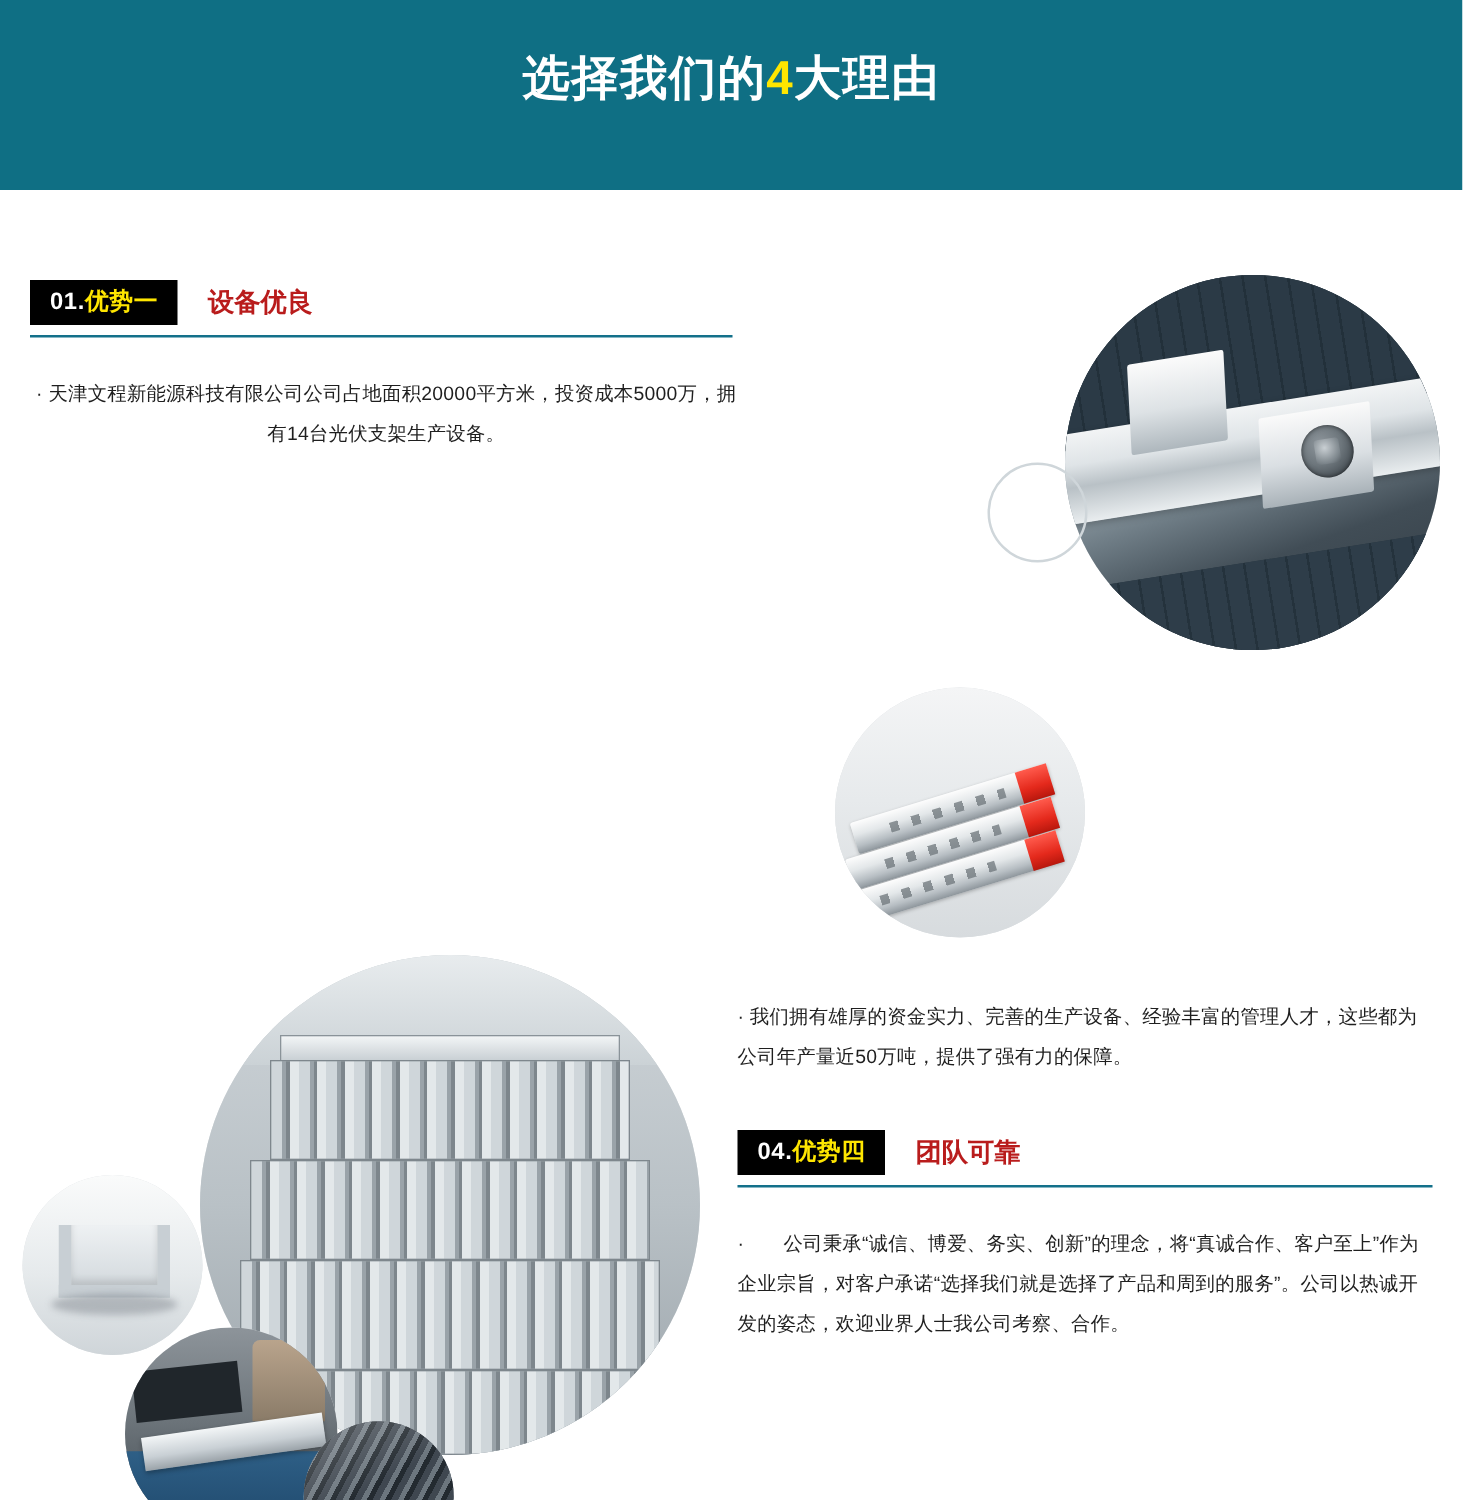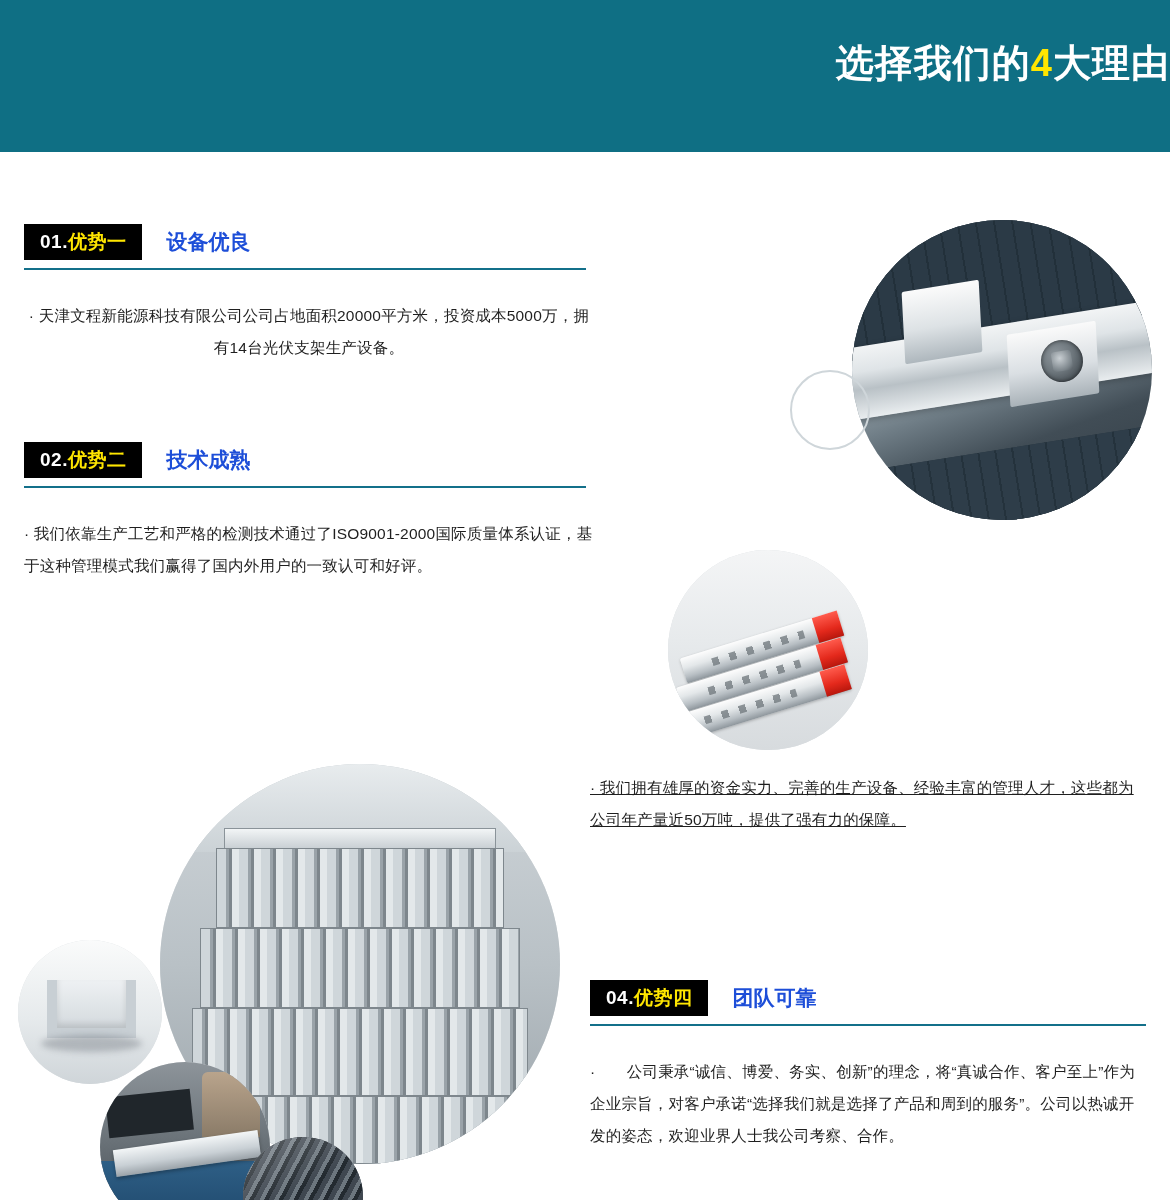--- a/index.html
+++ b/index.html
@@ -10,21 +10,21 @@
     font-family: "Liberation Sans", sans-serif;
     overflow: hidden;
     position: relative;
   }
 
   
   .banner {
     width: 1170px;
     height: 152px;
     background: #0f6f84;
-    text-align: right;
+    text-align: center;
     position: relative;
   }
   .banner-title {
     padding-top: 42px;
     font-size: 38px;
     font-weight: bold;
     color: #ffffff;
     letter-spacing: 1px;
     line-height: 1.15;
   }
@@ -55,21 +55,21 @@
     padding: 8px 16px 9px 16px;
     line-height: 1;
     white-space: nowrap;
     letter-spacing: 0.5px;
   }
   .tag .num { color: #ffffff; }
   .tag .name { color: #ffe600; }
   .head-title {
     font-size: 21px;
     font-weight: bold;
-    color: #1d4ed8;
+    color: #b91c1c;
     margin-left: 24px;
     padding-bottom: 4px;
     white-space: nowrap;
   }
   .rule {
     position: absolute;
     left: 0;
     bottom: -10px;
     height: 2px;
     background: #13708a;
@@ -88,24 +88,24 @@
   #b1 .para { margin-top: 40px; width: 570px; text-align: center; }
 
   
   #b2 { left: 24px; top: 290px; width: 580px; }
   #b2 .rule { width: 562px; }
   #b2 .para { margin-top: 40px; width: 570px; }
 
   
   #b3 { left: 590px; top: 592px; width: 556px; }
   #b3 .rule { width: 556px; }
-  #b3 .para { margin-top: 28px; width: 556px; text-decoration: underline; }
-
-  
-  #b4 { left: 590px; top: 828px; width: 556px; }
+  #b3 .para { margin-top: 54px; width: 556px; }
+
+  
+  #b4 { left: 590px; top: 752px; width: 556px; }
   #b4 .rule { width: 556px; }
   #b4 .para { margin-top: 40px; width: 556px; text-indent: 0; }
 
   
   .circle {
     position: absolute;
     border-radius: 50%;
     overflow: hidden;
     background: #d9dde0;
   }
@@ -284,30 +284,20 @@
     <div class="head-row">
       <div class="tag">
         <span class="num">01.</span><span class="name">优势一</span>
       </div>
       <div class="head-title">设备优良</div>
       <div class="rule"></div>
     </div>
     <div class="para">· 天津文程新能源科技有限公司公司占地面积20000平方米，投资成本5000万，拥有14台光伏支架生产设备。</div>
   </div>
 
-  <div class="block" id="b2">
-    <div class="head-row">
-      <div class="tag">
-        <span class="num">02.</span><span class="name">优势二</span>
-      </div>
-      <div class="head-title">技术成熟</div>
-      <div class="rule"></div>
-    </div>
-    <div class="para">· 我们依靠生产工艺和严格的检测技术通过了ISO9001-2000国际质量体系认证，基于这种管理模式我们赢得了国内外用户的一致认可和好评。</div>
-  </div>
 
   <div class="block" id="b3">
     <div class="para">· 我们拥有雄厚的资金实力、完善的生产设备、经验丰富的管理人才，这些都为公司年产量近50万吨，提供了强有力的保障。</div>
   </div>
 
   <div class="block" id="b4">
     <div class="head-row">
       <div class="tag">
         <span class="num">04.</span><span class="name">优势四</span>
       </div>

